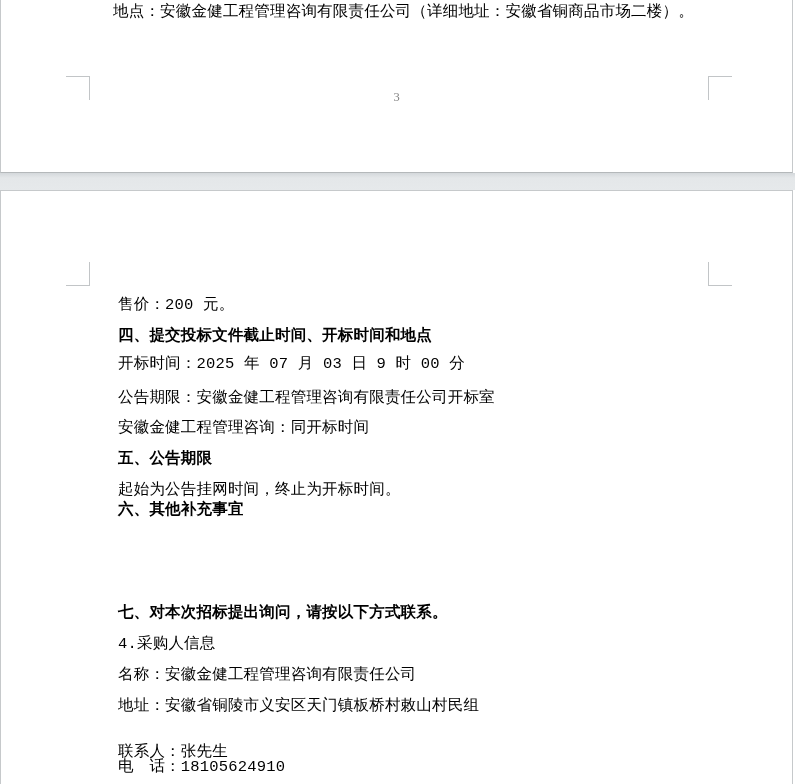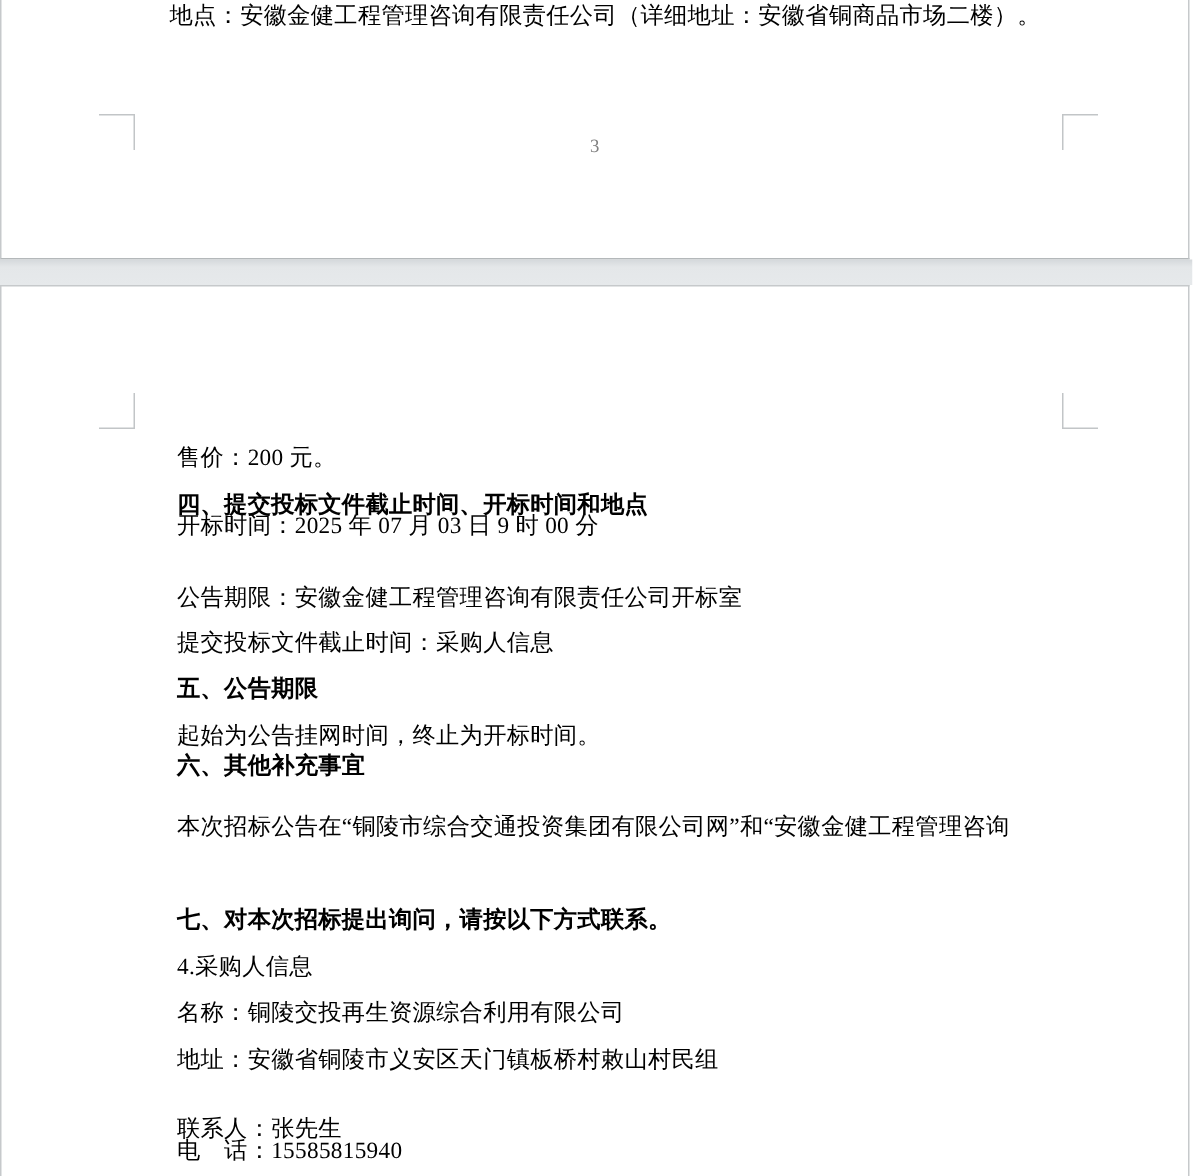--- a/index.html
+++ b/index.html
@@ -23,20 +23,21 @@
   }
   .page-gap {
     position: absolute; left: 0; top: 173px; width: 795px; height: 17px;
     background: linear-gradient(to bottom, #d4d8db 0px, #e4e7e9 5px, #e6e9eb 17px);
   }
   .page-bottom {
     top: 190px; height: 594px;
     border-left: 1px solid #c6c9cb;
     border-right: 1px solid #c6c9cb;
     border-top: 1px solid #c6c9cb;
+    font-family: Liberation Mono, monospace;
   }
 
   .ln {
     position: absolute;
     font-size: 15.5px; line-height: 17px;
     color: #000000; white-space: nowrap;
     letter-spacing: 0.2px;
   }
   .bold { font-weight: bold; }
   .p3-ln { left: 112px; }
@@ -70,28 +71,27 @@
   </div>
 
   <div class="page-gap"></div>
 
   <div class="page page-bottom">
     <div class="mark mark-tl"></div>
     <div class="mark mark-tr"></div>
 
     <div class="ln ind" style="top:106px">售价：200 元。</div>
     <div class="ln ind bold" style="top:137px">四、提交投标文件截止时间、开标时间和地点</div>
-    <div class="ln ind" style="top:151px">开标时间：2025 年 07 月 03 日 9 时 00 分</div>
+    <div class="ln ind" style="top:165px">开标时间：2025 年 07 月 03 日 9 时 00 分</div>
     <div class="ln ind" style="top:199px">公告期限：安徽金健工程管理咨询有限责任公司开标室</div>
-    <div class="ln ind" style="top:229px">提交投标文件截止时间：采购人信息</div>
+    <div class="ln ind" style="top:229px">安徽金健工程管理咨询：同开标时间</div>
     <div class="ln ind bold" style="top:260px">五、公告期限</div>
     <div class="ln ind" style="top:291px">起始为公告挂网时间，终止为开标时间。</div>
     <div class="ln ind bold" style="top:311px">六、其他补充事宜</div>
-    <div class="ln ind" style="top:352px">本次招标公告在“铜陵市综合交通投资集团有限公司网”和“安徽金健工程管理咨询</div>
     <div class="ln ind bold" style="top:414px">七、对本次招标提出询问，请按以下方式联系。</div>
     <div class="ln ind" style="top:445px">4.采购人信息</div>
-    <div class="ln ind" style="top:476px">名称：铜陵交投再生资源综合利用有限公司</div>
+    <div class="ln ind" style="top:476px">名称：安徽金健工程管理咨询有限责任公司</div>
     <div class="ln ind" style="top:507px">地址：安徽省铜陵市义安区天门镇板桥村敕山村民组</div>
     <div class="ln ind" style="top:553px">联系人：张先生</div>
-    <div class="ln ind" style="top:568px">电　话：15585815940</div>
+    <div class="ln ind" style="top:568px">电　话：18105624910</div>
   </div>
 
 </div>
 
 </body></html>

